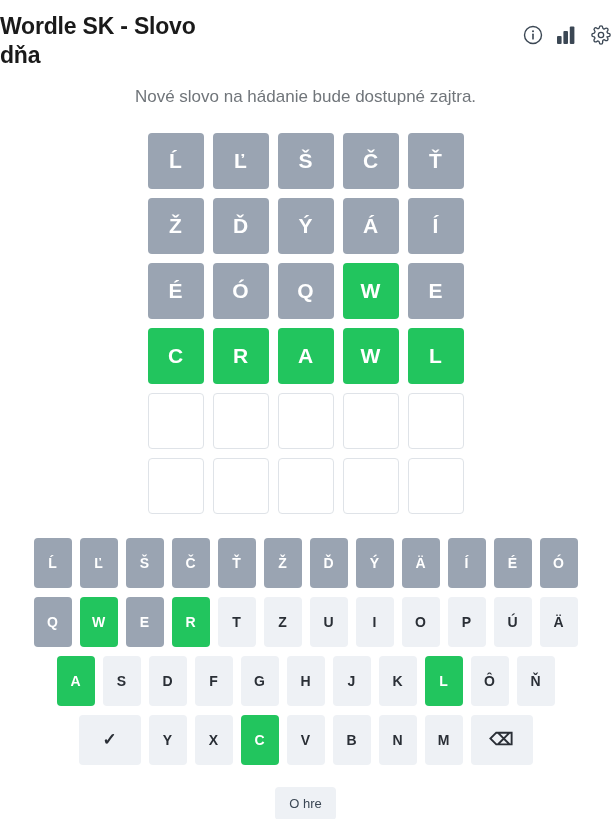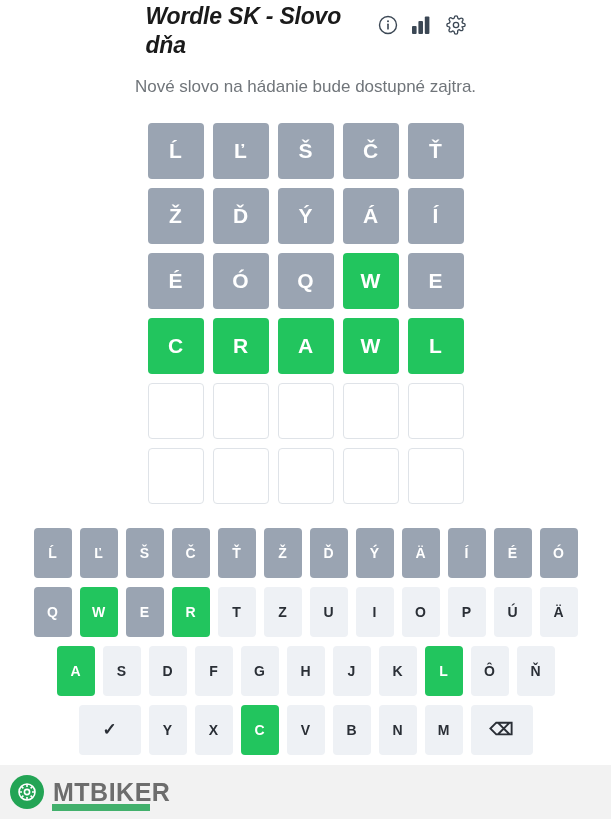--- a/index.html
+++ b/index.html
@@ -16,25 +16,24 @@
     width: 611px;
     height: 819px;
     position: relative;
     display: flex;
     flex-direction: column;
     align-items: center;
   }
   
   .header {
     width: 100%;
-    padding-top: 2px;
-    display: flex;
-    justify-content: center;
+    padding-top: 12px;
+    display: flex;
+    justify-content: space-between;
     align-items: flex-start;
-    font-style: italic;
   }
   .title {
     font-size: 23px;
     font-weight: bold;
     color: #1a1a1a;
     line-height: 1.28;
     width: 200px;
     margin: 0;
     letter-spacing: -0.2px;
   }
@@ -291,25 +290,14 @@
         <button class="key">N</button>
         <button class="key">M</button>
         <button class="key wide icon-key">⌫</button>
       </div>
     </div>
 
   <div class="ohre-wrap">
     <button class="ohre">O hre</button>
   </div>
 
-  <div class="brandbar">
-    <span class="brand-logo">
-      <svg width="24" height="24" viewBox="0 0 24 24" fill="none" stroke="#ffffff" stroke-width="1.6">
-        <circle cx="12" cy="12" r="8"></circle>
-        <circle cx="12" cy="12" r="2.6"></circle>
-        <path d="M12 4v3M12 17v3M4 12h3M17 12h3M6.3 6.3l2.1 2.1M15.6 15.6l2.1 2.1M17.7 6.3l-2.1 2.1M8.4 15.6l-2.1 2.1"></path>
-      </svg>
-    </span>
-    <span class="brand-text">MTBIKER</span>
-    <span class="brand-under"></span>
-  </div>
 
 </div>
 
 </body></html>

